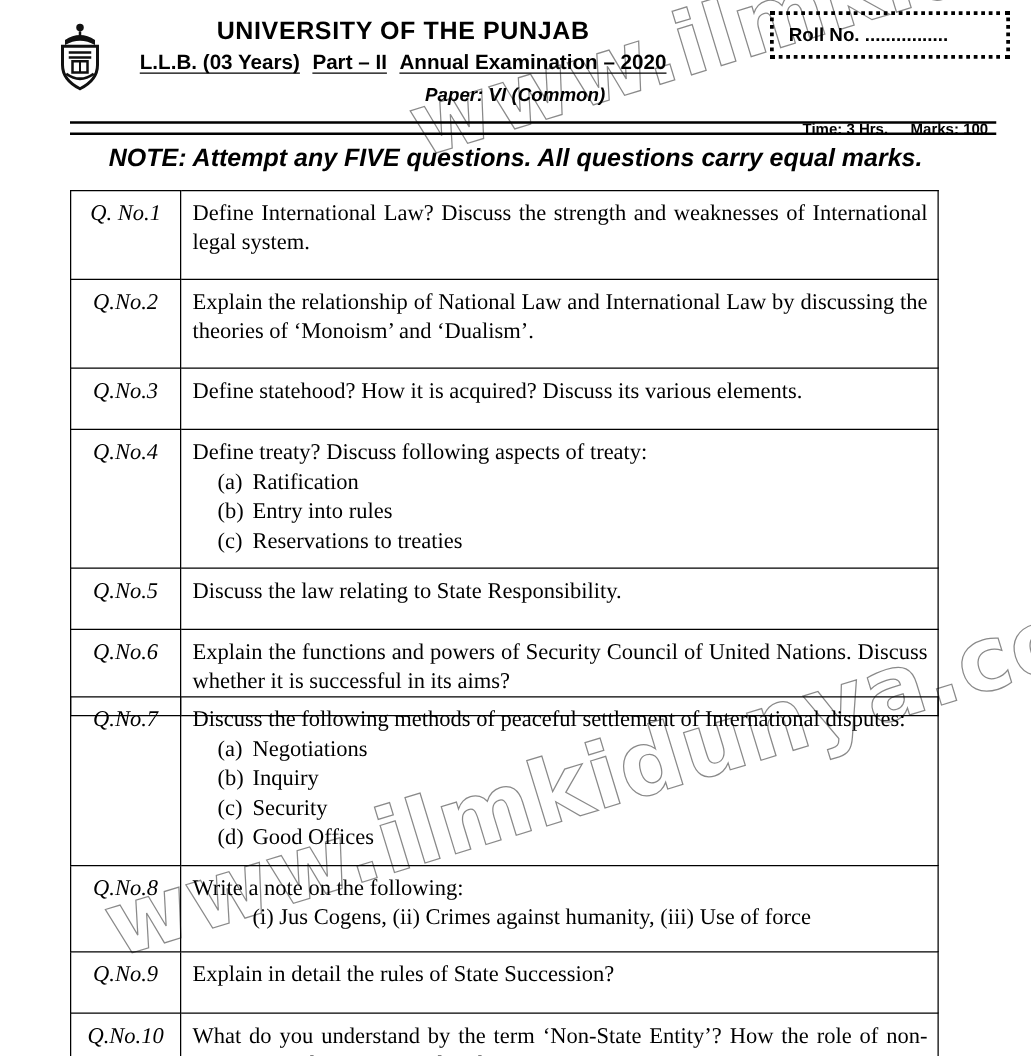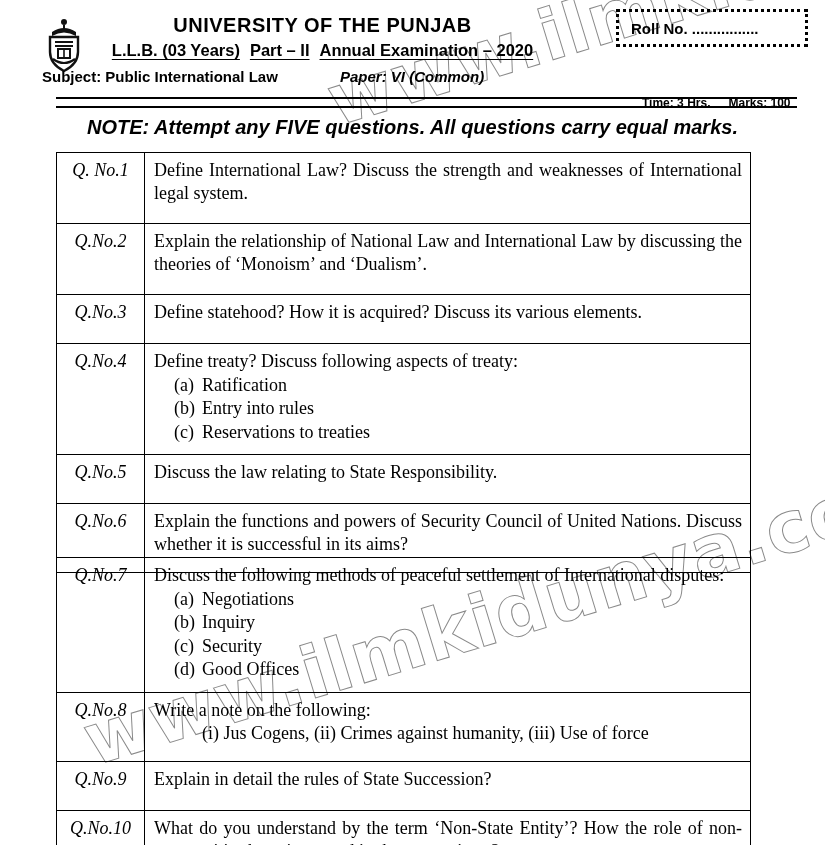--- a/index.html
+++ b/index.html
@@ -217,21 +217,20 @@
     <path d="M11 41 Q22 49 33 41" stroke="#111" stroke-width="2.2" fill="none"></path>
   </svg>
 
   <div class="uni-title">UNIVERSITY OF THE PUNJAB</div>
 
   <div class="degree-line">
     <span class="u">L.L.B. (03 Years)</span><span class="deg-sep"></span><span class="u">Part – II</span><span class="deg-sep"></span><span class="u">Annual Examination – 2020</span>
   </div>
 
   <div class="subject-row">
-    <div class="subject-label">Subject: Public International Law</div>
     <div class="paper-label">Paper: VI (Common)</div>
   </div>
 
   <div class="rollbox">
     <span>Roll No. ................</span>
   </div>
 
   <div class="timemarks">
     <span>Time: 3 Hrs.</span><span class="gap"></span><span>Marks: 100</span>
   </div>

